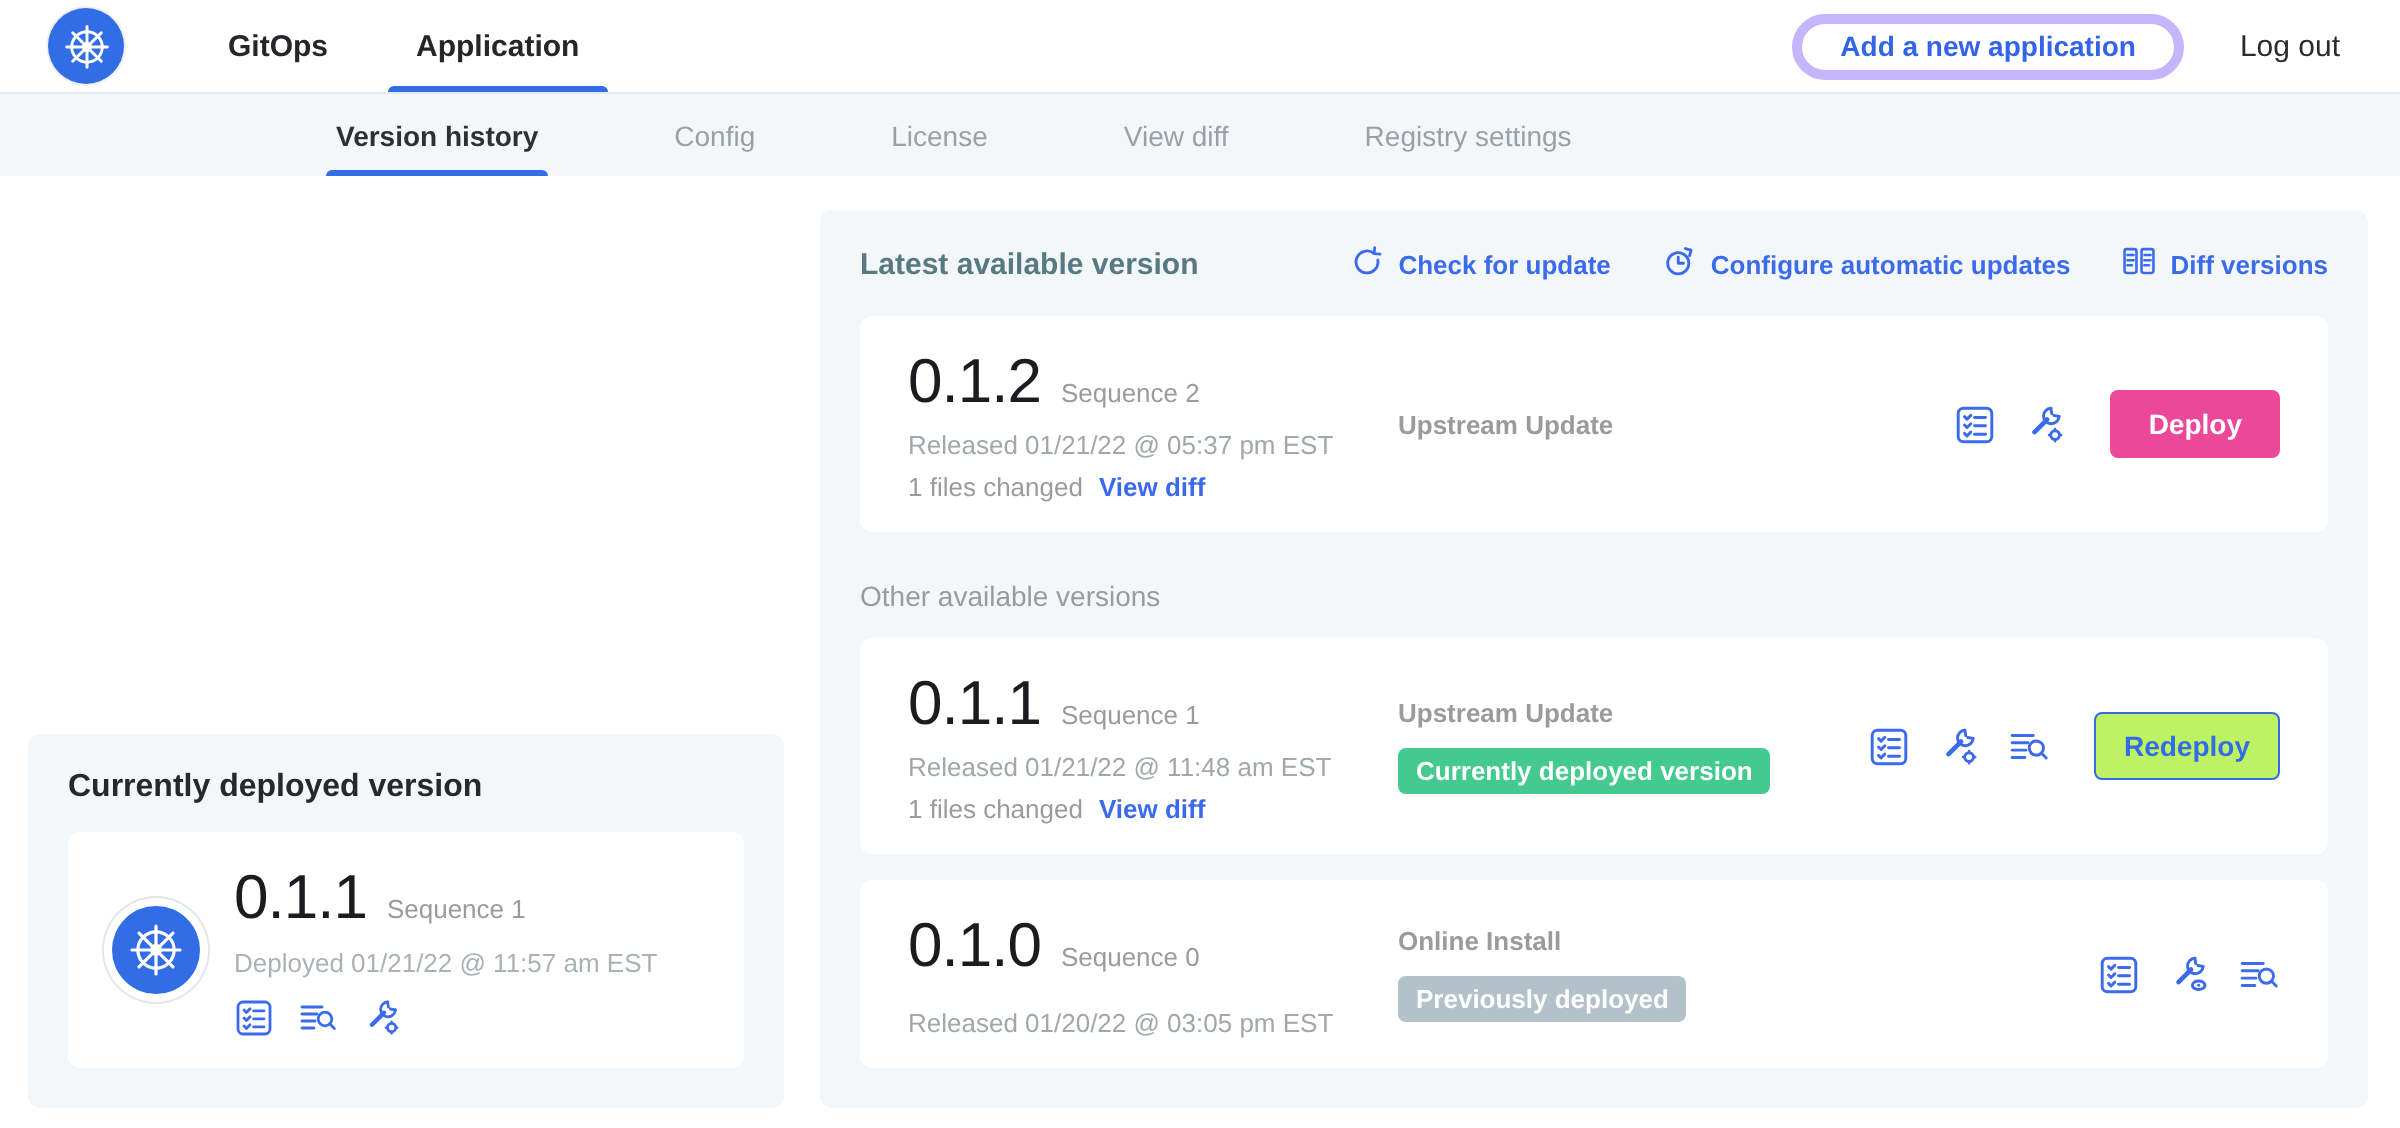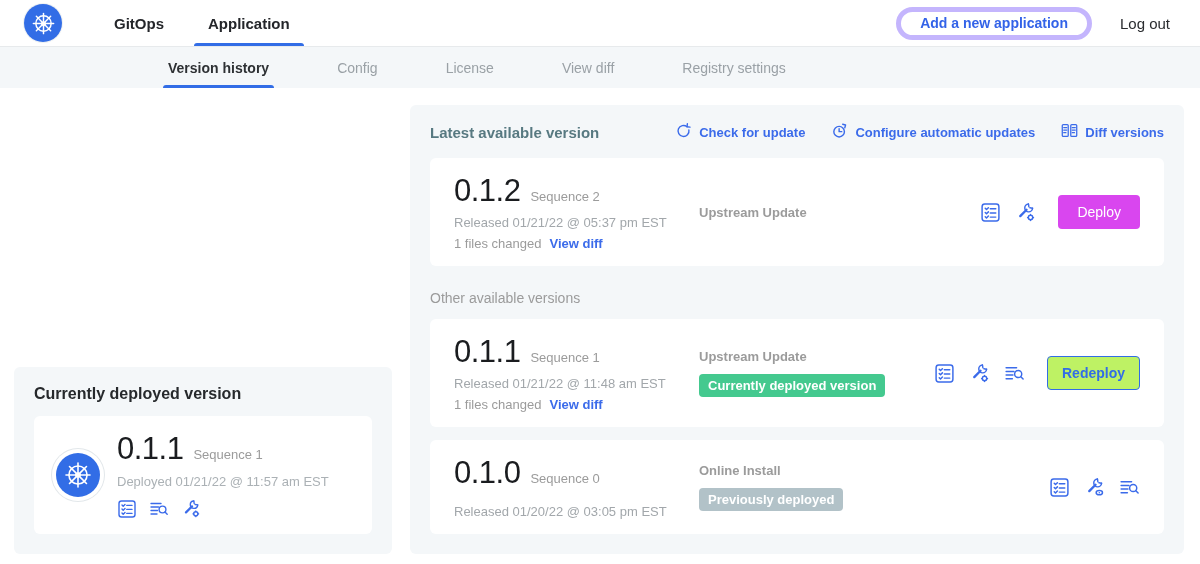--- a/index.html
+++ b/index.html
@@ -69,22 +69,22 @@
   .v-released.mt-lg { margin-top:13px; }
   .v-files { margin-top:6px; font-size:13px; color:#9b9b9b; display:flex; gap:8px; }
   .view-diff { color:#3B6BEA; font-weight:700; cursor:pointer; }
   .v-source { font-size:13px; font-weight:700; color:#9b9b9b; }
   .badge { display:inline-block; margin-top:10px; padding:4px 9px; border-radius:4px;
     font-size:13px; font-weight:700; color:#fff; }
   .badge--green { background:#44C98F; }
   .badge--gray  { background:#B2C2C8; }
   .v-right { display:flex; align-items:center; gap:14px; }
   .v-right .icn svg { width:21px; height:21px; }
-  .btn-deploy { margin-left:8px; background:#d946ef; color:#fff; border:none;
-    border-radius:4px; padding:9px 19px; font-size:14px; font-weight:400;
+  .btn-deploy { margin-left:8px; background:#ec4899; color:#fff; border:none;
+    border-radius:4px; padding:9px 19px; font-size:14px; font-weight:700;
     cursor:pointer; font-family:inherit; }
   .btn-redeploy { margin-left:8px; background:#bef264; color:#326DE6;
     border:1px solid #326DE6; border-radius:4px; padding:8px 14px; font-size:14px;
     font-weight:700; cursor:pointer; font-family:inherit; }
   .other-title { margin-top:24px; font-size:14px; color:#9b9b9b; }
 </style>
 </head>
 <body>
 
 <div class="header">

